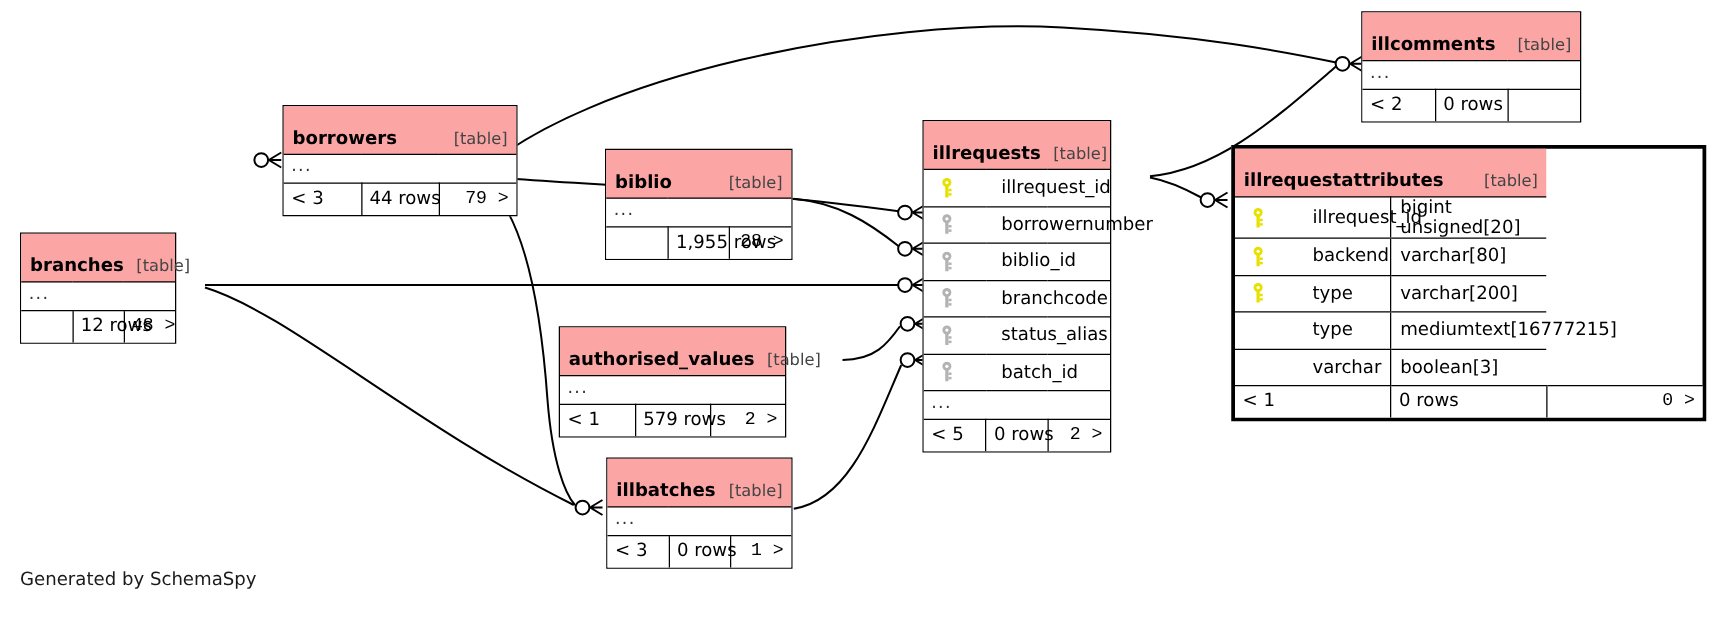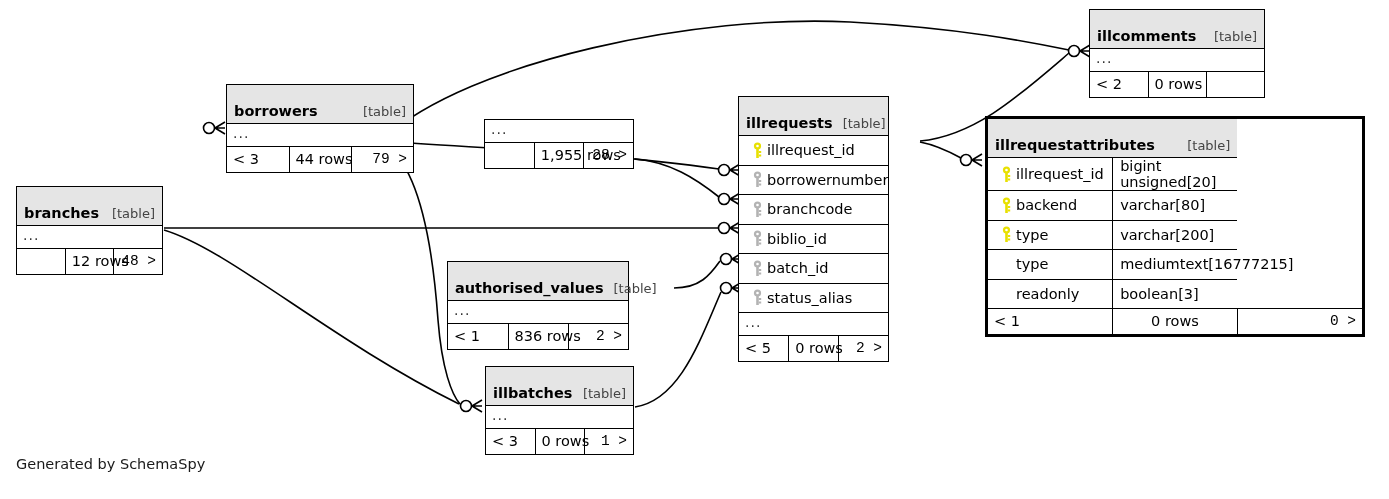--- a/index.html
+++ b/index.html
@@ -64,21 +64,21 @@
   .node td, .node th {
     border: 1.2px solid #000000;
     padding: 0;
     font-weight: normal;
     background: #ffffff;
   }
 
   .hdr-row td {
     border: none;
     border-bottom: 1.4px solid #000000;
-    background: #e5e5e5;
+    background: #fca5a5;
     padding: 3px 7px 4px 7px;
     height: 23px;
     box-sizing: border-box;
   }
   .hdr-inner {
     display: flex;
     align-items: baseline;
     justify-content: space-between;
     white-space: nowrap;
   }
@@ -119,20 +119,21 @@
     padding: 0 6px 0 8px;
   }
   .col-row td.col-type {
     padding: 0 6px 0 7px;
     border-left: 1.2px solid #000000;
   }
   .col-cell {
     display: flex;
     align-items: center;
     white-space: nowrap;
+    gap: 34px;
   }
   .keyslot {
     width: 20px;
     min-width: 20px;
     display: inline-flex;
     justify-content: center;
     align-items: center;
   }
 
   
@@ -144,21 +145,21 @@
     border-right: 1.2px solid #000000;
     height: 25px;
     font-size: 14.5px;
     padding: 0 6px;
     white-space: nowrap;
     box-sizing: border-box;
   }
   .footer-row td:last-child { border-right: none; font-family: Liberation Mono, monospace; }
   .f-left   { text-align: left; }
   .f-right  { text-align: right; }
-  .f-rows   { text-align: center; }
+  .f-rows   { text-align: left; }
 
   .credit {
     position: absolute;
     left: 16px;
     top: 456px;
     font-size: 14.5px;
     color: #1a1a1a;
     white-space: nowrap;
     z-index: 6;
   }
@@ -225,21 +226,21 @@
       <circle class="conn-circle" cx="209" cy="128" r="5.5"></circle>
       <path class="crow" d="M 215,128 L 225,128 M 215,128 L 225,122 M 215,128 L 225,134"></path>
     </g>
 
     <g>
       <circle class="conn-circle" cx="466" cy="406" r="5.5"></circle>
       <path class="crow" d="M 472,406 L 482,406 M 472,406 L 482,400 M 472,406 L 482,412"></path>
     </g>
   </svg>
 
-  <div class="node" style="left:16px; top:186px; width:147px;">
+  <div class="node" style="left:16px; top:186px; width:125px;">
     <table>
       <tbody>
           <tr class="hdr-row">
         <td colspan="3">
           <div class="hdr-inner">
             <span class="tbl-name">branches</span>
             <span class="tbl-tag">[table]</span>
           </div>
         </td>
       </tr>
@@ -274,20 +275,28 @@
         <td class="f-rows" style="width:74px;">44 rows</td>
         <td class="f-right">79 &gt;</td>
       </tr>
     </tbody>
       </table>
   </div>
 
   <div class="node" style="left:484px; top:119px; width:150px;">
     <table>
       <tbody>
+          <tr class="hdr-row">
+        <td colspan="3">
+          <div class="hdr-inner">
+            <span class="tbl-name">biblio</span>
+            <span class="tbl-tag">[table]</span>
+          </div>
+        </td>
+      </tr>
       <tr class="ellipsis-row">
         <td colspan="3">...</td>
       </tr>
       <tr class="footer-row">
         <td class="f-left" style="width:16px;"></td>
         <td class="f-rows" style="width:95px;">1,955 rows</td>
         <td class="f-right">28 &gt;</td>
       </tr>
     </tbody>
       </table>
@@ -302,21 +311,21 @@
             <span class="tbl-name">authorised_values</span>
             <span class="tbl-tag">[table]</span>
           </div>
         </td>
       </tr>
       <tr class="ellipsis-row">
         <td colspan="3">...</td>
       </tr>
       <tr class="footer-row">
         <td class="f-left" style="width:68px;">&lt; 1</td>
-        <td class="f-rows" style="width:105px;">836 rows</td>
+        <td class="f-rows" style="width:105px;">579 rows</td>
         <td class="f-right">2 &gt;</td>
       </tr>
     </tbody>
       </table>
   </div>
 
   <div class="node" style="left:485px; top:366px; width:149px;">
     <table>
       <tbody>
           <tr class="hdr-row">
@@ -413,72 +422,72 @@
           <span class="col-cell">
             <span class="keyslot">
               <svg class="key-icon" width="11" height="17" viewBox="0 0 11 17">
                 <circle cx="5.5" cy="4" r="3.6" fill="#b3b3b3"></circle>
                 <circle cx="5.5" cy="4" r="1.3" fill="#ffffff"></circle>
                 <rect x="4.2" y="6" width="2.6" height="10" fill="#b3b3b3"></rect>
                 <rect x="6.8" y="9" width="2.4" height="2" fill="#b3b3b3"></rect>
                 <rect x="6.8" y="12.5" width="2.4" height="2" fill="#b3b3b3"></rect>
               </svg>
             </span>
-            <span>branchcode</span>
+            <span>biblio_id</span>
           </span>
         </td>
       </tr>
 
       <tr class="col-row">
         <td colspan="3" class="col-name">
           <span class="col-cell">
             <span class="keyslot">
               <svg class="key-icon" width="11" height="17" viewBox="0 0 11 17">
                 <circle cx="5.5" cy="4" r="3.6" fill="#b3b3b3"></circle>
                 <circle cx="5.5" cy="4" r="1.3" fill="#ffffff"></circle>
                 <rect x="4.2" y="6" width="2.6" height="10" fill="#b3b3b3"></rect>
                 <rect x="6.8" y="9" width="2.4" height="2" fill="#b3b3b3"></rect>
                 <rect x="6.8" y="12.5" width="2.4" height="2" fill="#b3b3b3"></rect>
               </svg>
             </span>
-            <span>biblio_id</span>
+            <span>branchcode</span>
           </span>
         </td>
       </tr>
 
       <tr class="col-row">
         <td colspan="3" class="col-name">
           <span class="col-cell">
             <span class="keyslot">
               <svg class="key-icon" width="11" height="17" viewBox="0 0 11 17">
                 <circle cx="5.5" cy="4" r="3.6" fill="#b3b3b3"></circle>
                 <circle cx="5.5" cy="4" r="1.3" fill="#ffffff"></circle>
                 <rect x="4.2" y="6" width="2.6" height="10" fill="#b3b3b3"></rect>
                 <rect x="6.8" y="9" width="2.4" height="2" fill="#b3b3b3"></rect>
                 <rect x="6.8" y="12.5" width="2.4" height="2" fill="#b3b3b3"></rect>
               </svg>
             </span>
-            <span>batch_id</span>
+            <span>status_alias</span>
           </span>
         </td>
       </tr>
 
       <tr class="col-row">
         <td colspan="3" class="col-name">
           <span class="col-cell">
             <span class="keyslot">
               <svg class="key-icon" width="11" height="17" viewBox="0 0 11 17">
                 <circle cx="5.5" cy="4" r="3.6" fill="#b3b3b3"></circle>
                 <circle cx="5.5" cy="4" r="1.3" fill="#ffffff"></circle>
                 <rect x="4.2" y="6" width="2.6" height="10" fill="#b3b3b3"></rect>
                 <rect x="6.8" y="9" width="2.4" height="2" fill="#b3b3b3"></rect>
                 <rect x="6.8" y="12.5" width="2.4" height="2" fill="#b3b3b3"></rect>
               </svg>
             </span>
-            <span>status_alias</span>
+            <span>batch_id</span>
           </span>
         </td>
       </tr>
 
       <tr class="ellipsis-row">
         <td colspan="3">...</td>
       </tr>
 
       <tr class="footer-row">
         <td class="f-left" style="width:62px;">&lt; 5</td>
@@ -562,21 +571,21 @@
             <span>type</span>
           </span>
         </td>
         <td class="col-type">mediumtext[16777215]</td>
       </tr>
 
       <tr class="col-row">
         <td class="col-name">
           <span class="col-cell">
             <span class="keyslot"></span>
-            <span>readonly</span>
+            <span>varchar</span>
           </span>
         </td>
         <td class="col-type">boolean[3]</td>
       </tr>
 
       <tr class="footer-row">
         <td class="f-left" style="width:92px;">&lt; 1</td>
         <td class="f-rows" style="width:110px;">0 rows</td>
         <td class="f-right">0 &gt;</td>
       </tr>

